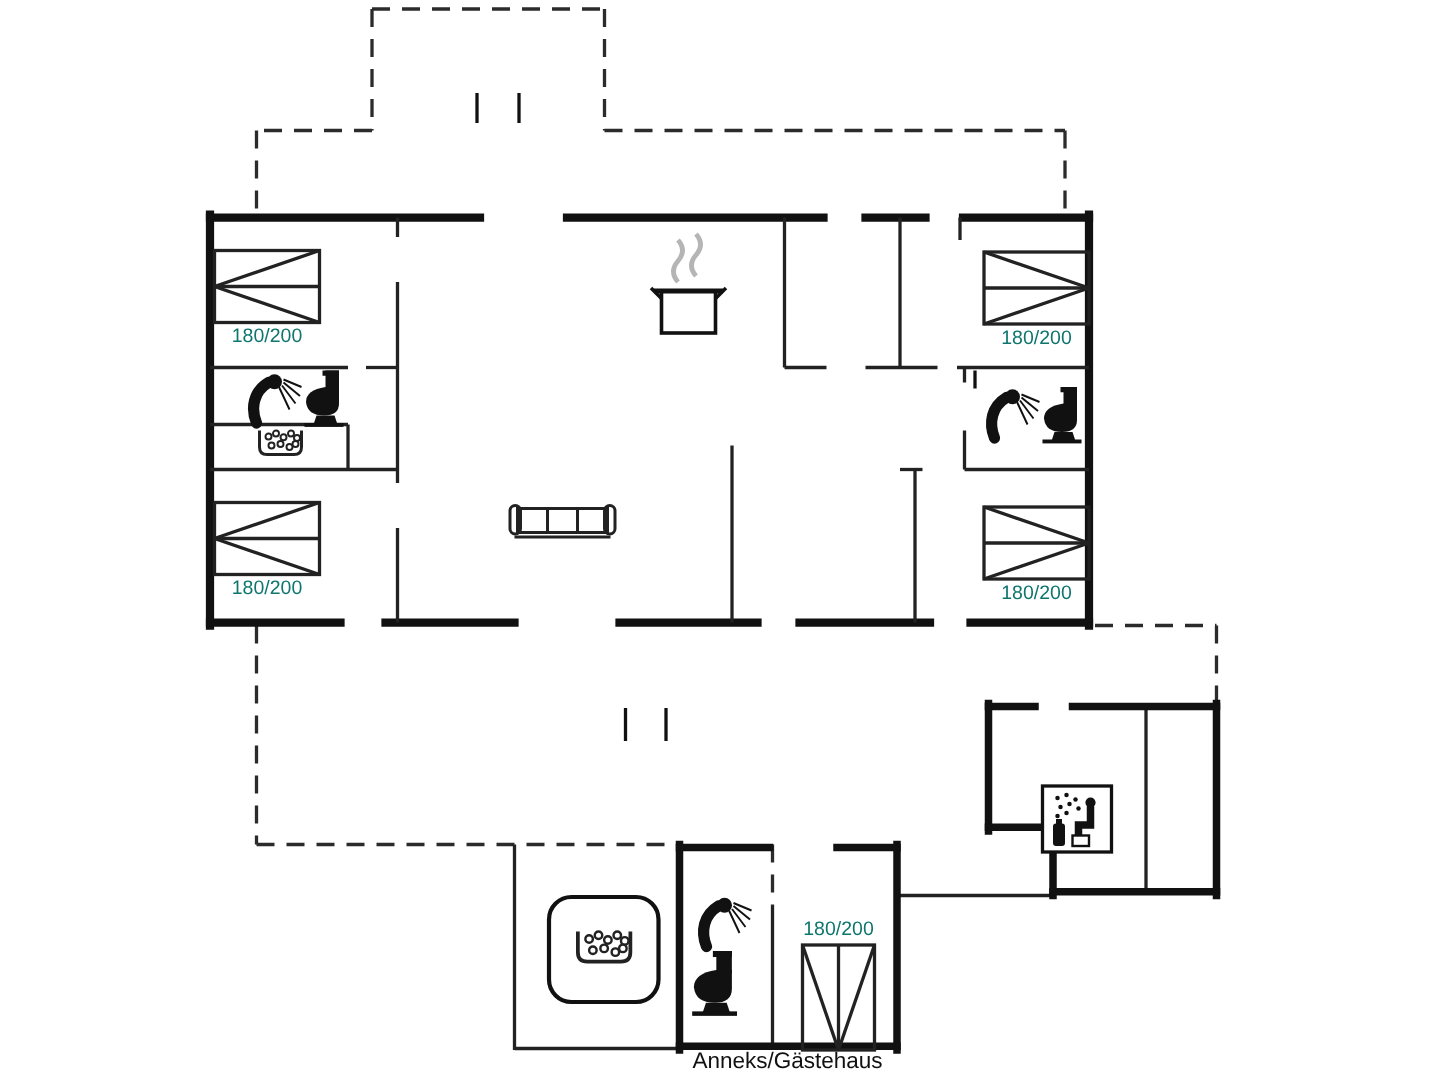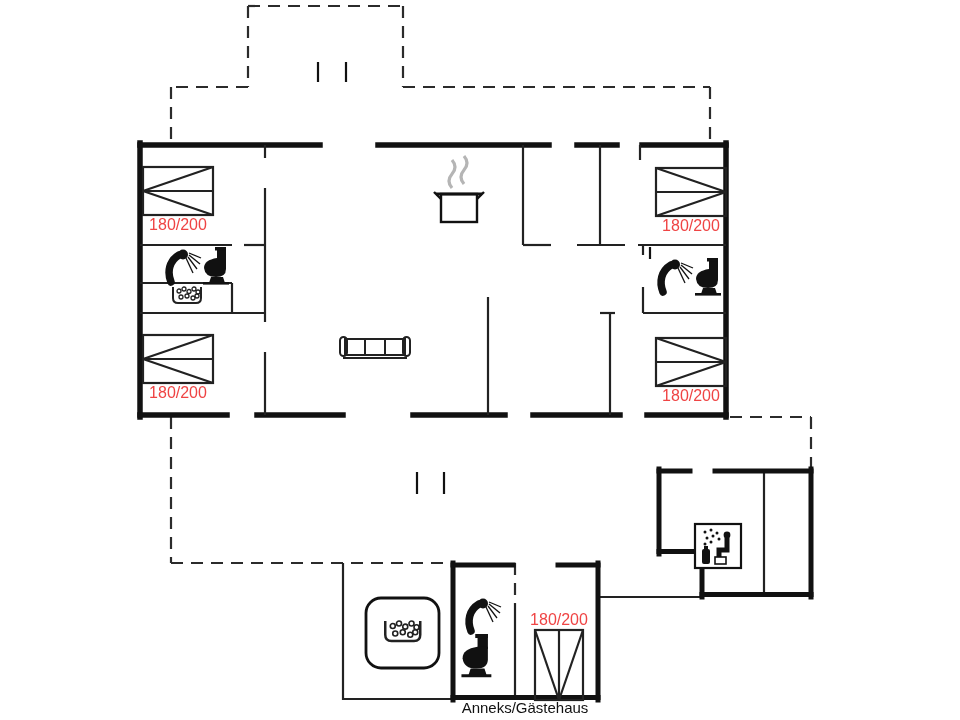--- a/index.html
+++ b/index.html
@@ -1,19 +1,19 @@
 <!DOCTYPE html>
 <html><head>
 <meta charset="utf-8">
 <style>
   html,body{margin:0;padding:0;background:#ffffff;}
   #canvas{position:relative;width:960px;height:720px;background:#ffffff;overflow:hidden;
           font-family:"Liberation Sans", sans-serif;}
   #plan-svg{position:absolute;left:0;top:0;}
-  .lbl{position:absolute;font-size:16px;color:#ef4444;text-align:center;line-height:1;
+  .lbl{position:absolute;font-size:13px;color:#0f766e;text-align:center;line-height:1;
        font-family:"Liberation Sans", sans-serif;}
   .caption{font-size:15px;color:#111111;text-align:center;}
 </style>
 </head>
 <body>
 
 <div id="canvas">
 
 <svg id="plan-svg" width="960" height="720" viewBox="0 0 960 720">
   <defs>

